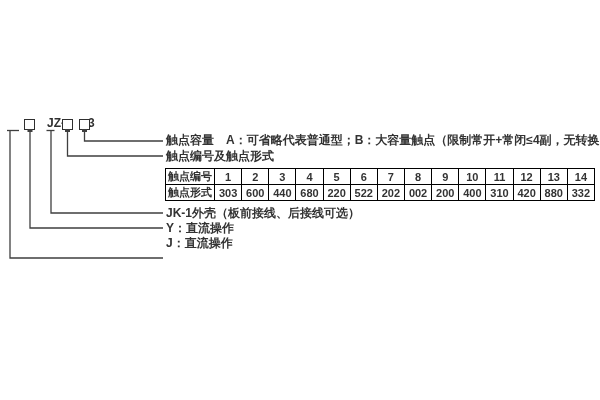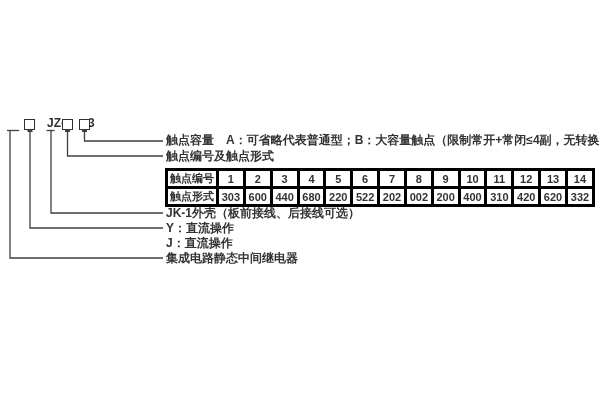--- a/index.html
+++ b/index.html
@@ -18,21 +18,21 @@
   .lines{position:absolute;left:0;top:0;}
   .callout{
     position:absolute;left:166px;font-size:12px;font-weight:600;line-height:13px;
     white-space:nowrap;color:#333333;
   }
   .ctable{
     position:absolute;left:165px;top:168px;width:430px;
     border-collapse:collapse;table-layout:fixed;
   }
   .ctable td{
-    border:3px solid #000000;height:14px;padding:0;text-align:center;
+    border:1px solid #000000;height:14px;padding:0;text-align:center;
     vertical-align:middle;font-size:11px;font-weight:600;color:#333333;
     overflow:hidden;white-space:nowrap;
   }
   .ctable td.hd{width:48px;}
 </style>
 </head>
 <body>
 
 <div class="canvas">
 
@@ -59,21 +59,20 @@
       <line x1="65" y1="130.5" x2="70" y2="130.5"></line>
       <line x1="82" y1="130.5" x2="87" y2="130.5"></line>
     </g>
   </svg>
 
   <div class="callout" style="top:134px">触点容量　A：可省略代表普通型；B：大容量触点（限制常开+常闭≤4副，无转换）</div>
   <div class="callout" style="top:150px">触点编号及触点形式</div>
   <div class="callout" style="top:207px">JK-1外壳（板前接线、后接线可选）</div>
   <div class="callout" style="top:222px">Y：直流操作</div>
   <div class="callout" style="top:237px">J：直流操作</div>
-  <div class="callout" style="top:252px">集成电路静态中间继电器</div>
 
   <table class="ctable">
     <tbody>
         <tr>
       <td class="hd">触点编号</td>
       <td>1</td>
       <td>2</td>
       <td>3</td>
       <td>4</td>
       <td>5</td>
@@ -94,19 +93,19 @@
       <td>440</td>
       <td>680</td>
       <td>220</td>
       <td>522</td>
       <td>202</td>
       <td>002</td>
       <td>200</td>
       <td>400</td>
       <td>310</td>
       <td>420</td>
-      <td>620</td>
+      <td>880</td>
       <td>332</td>
     </tr>
   </tbody>
     </table>
 
 </div>
 
 </body></html>

